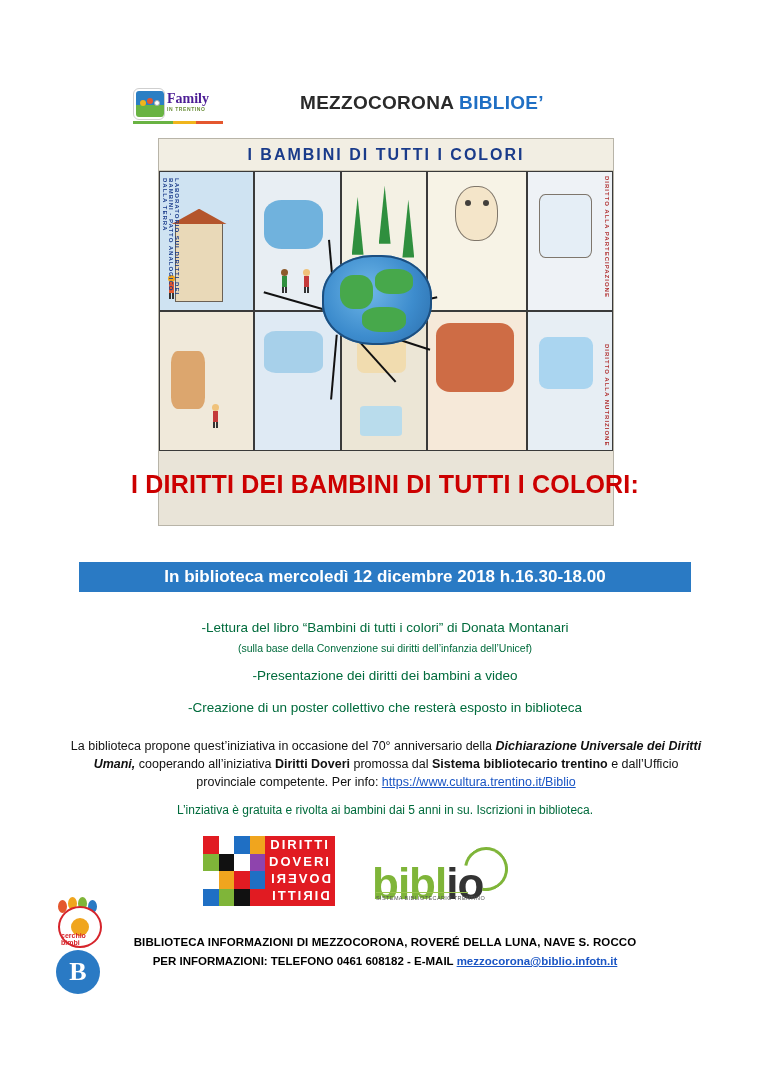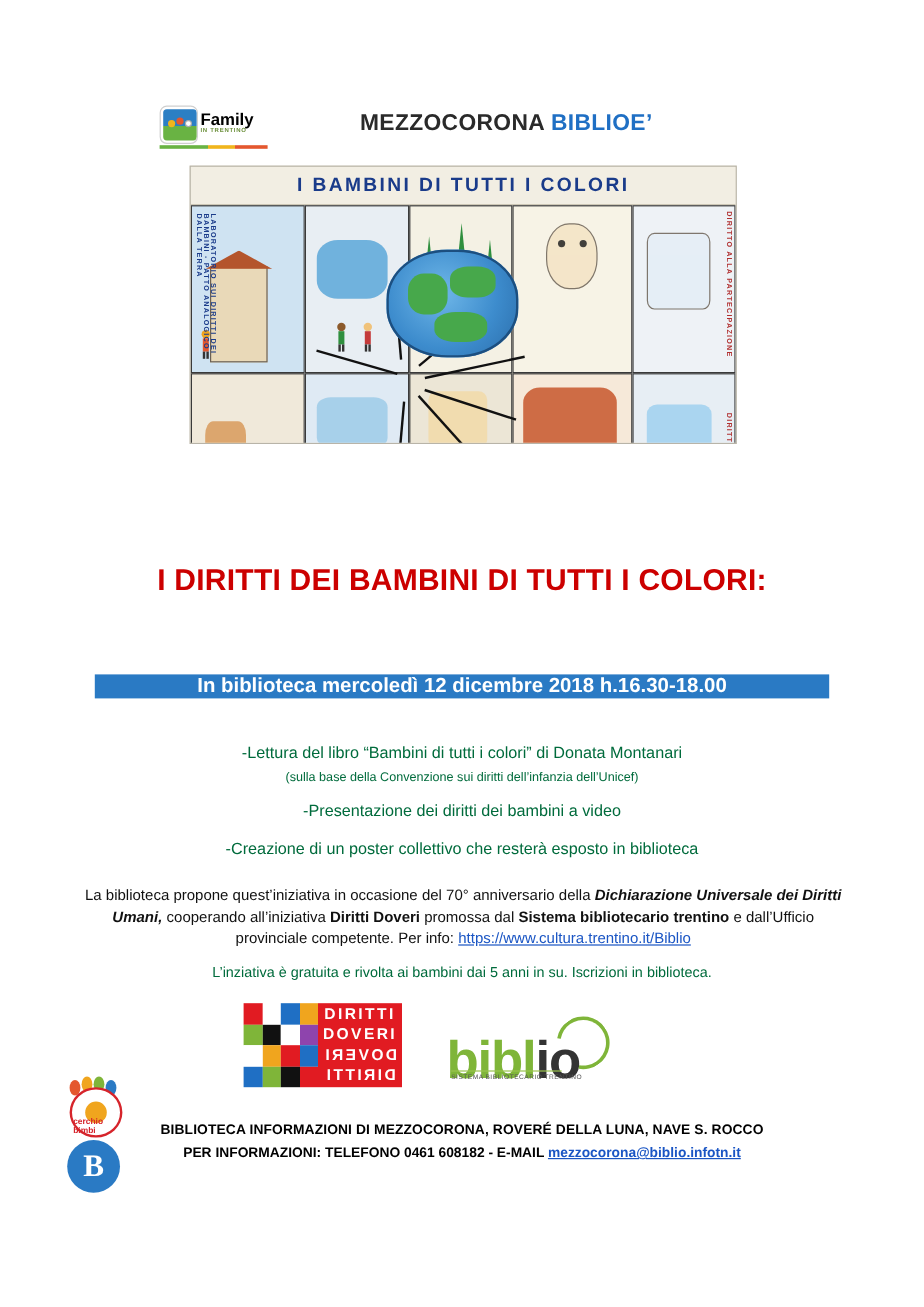--- a/index.html
+++ b/index.html
@@ -57,24 +57,24 @@
   }
   .family-logo .badge .f1 { left: 6px; top: 11px; background: #f0b51c; }
   .family-logo .badge .f2 { left: 13px; top: 9px; background: #e4572e; }
   .family-logo .badge .f3 { left: 20px; top: 11px; background: #ffffff; border:1px solid #aaa; }
   .family-logo .txt {
     position: absolute;
     left: 34px; top: 4px;
     line-height: 1.05;
   }
   .family-logo .txt .l1 {
-    font-family: Liberation Sans, sans-serif;
+    font-family: Liberation Serif, serif;
     font-size: 14px;
     font-weight: bold;
-    color: #000000;
+    color: #4c1d95;
   }
   .family-logo .txt .l2 {
     font-size: 5px;
     letter-spacing: 0.6px;
     color: #6b8f3a;
     font-weight: bold;
   }
   .family-logo .underline {
     position: absolute;
     left: 0; top: 33px;
@@ -91,21 +91,21 @@
   }
   .header-title .mezzo { color: #2a2a2a; }
   .header-title .biblioe { color: #1f6fc4; }
 
   
   .poster-photo {
     position: absolute;
     left: 158px;
     top: 138px;
     width: 456px;
-    height: 232px;
+    height: 388px;
     background: #e9e4d8;
     border: 1px solid #b8b4a8;
     overflow: hidden;
   }
   .pp-title {
     position: absolute;
     left: 0; top: 0; width: 100%; height: 32px;
     background: #f2eee3;
     font-family: "Liberation Sans", sans-serif;
     font-size: 16px;
@@ -228,21 +228,21 @@
     text-align: center;
     font-size: 20px;
     color: #cc0000;
   }
 
   
   .blue-bar {
     position: absolute;
     left: 79px; top: 562px;
     width: 612px;
-    height: 20px;
+    height: 30px;
     background: #2a7ac4;
     display: flex;
     align-items: center;
     justify-content: center;
   }
   .blue-bar span {
     color: #ffffff;
     font-size: 17px;
     font-weight: bold;
   }

